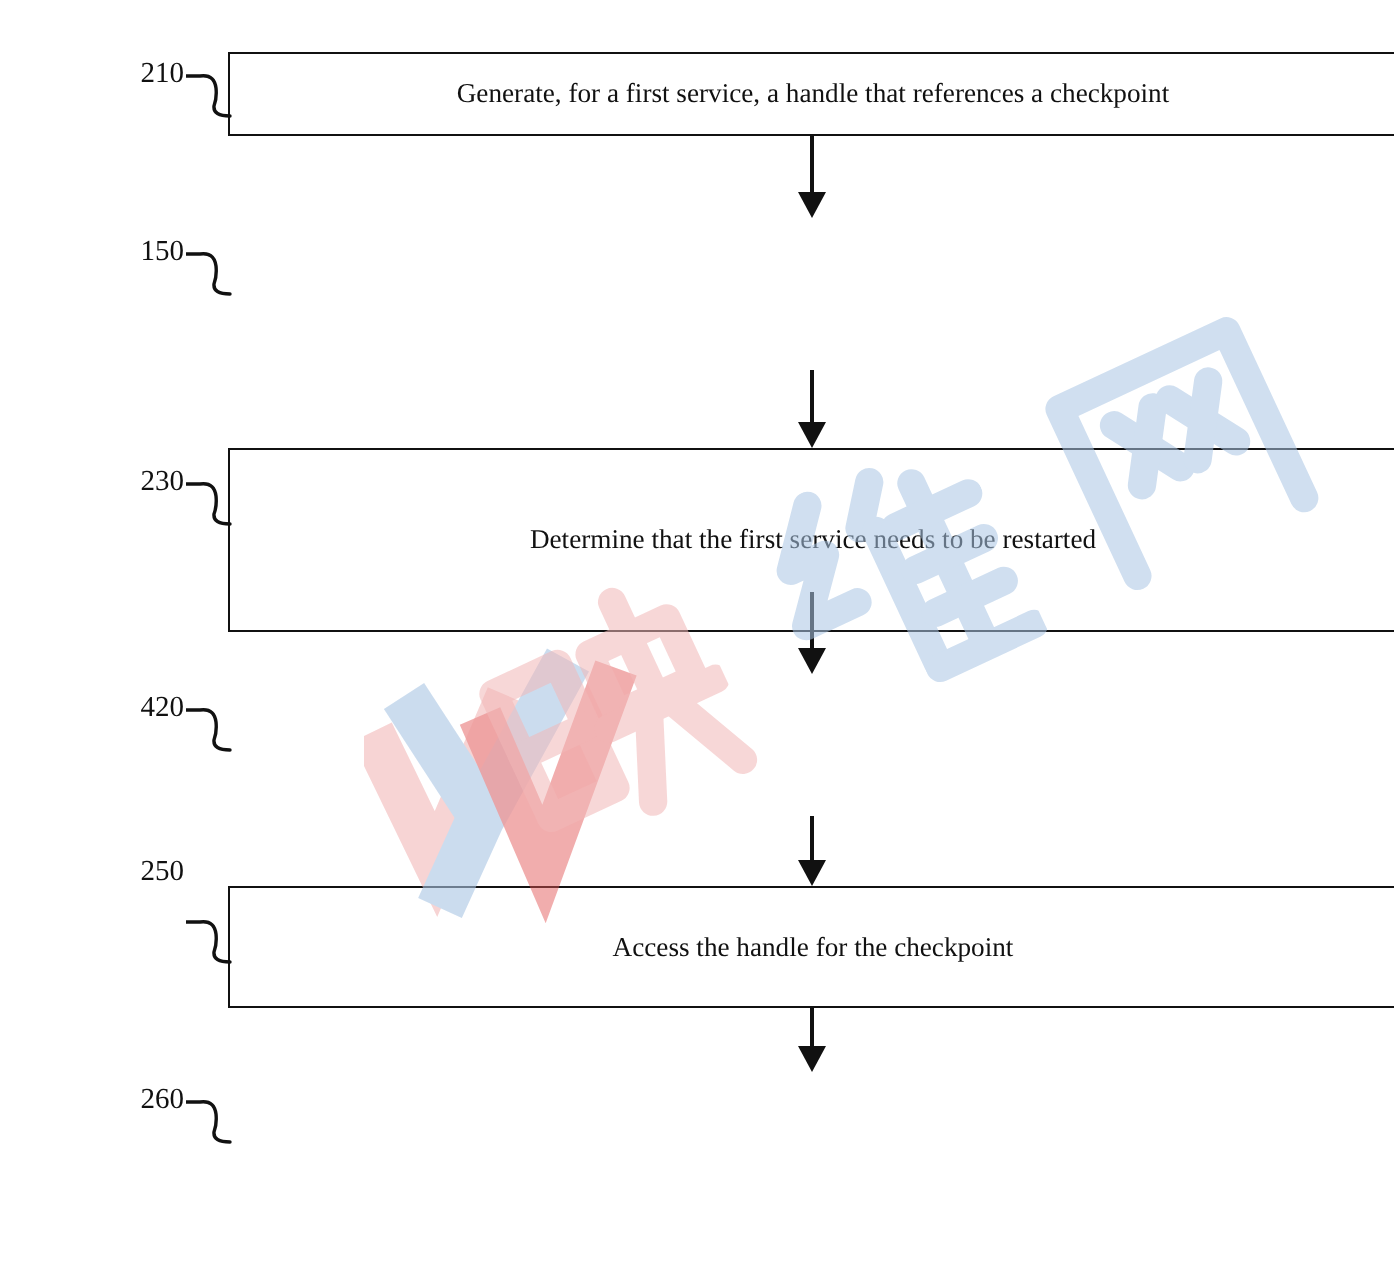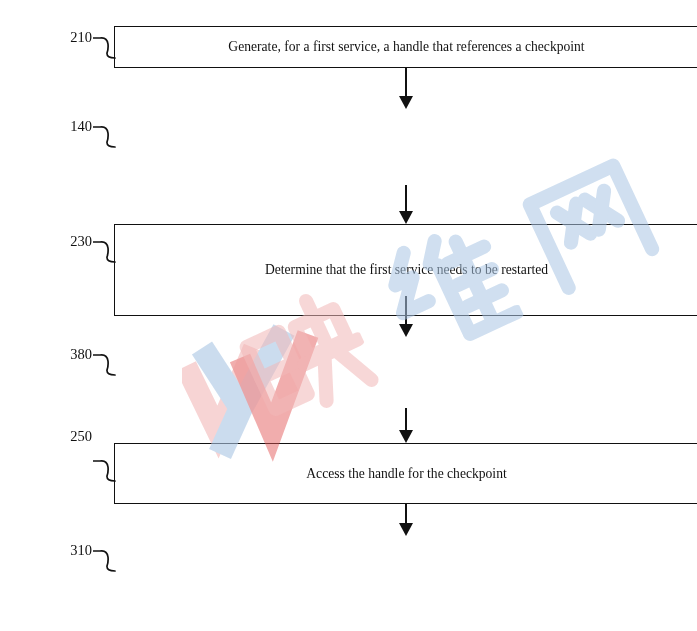--- a/index.html
+++ b/index.html
@@ -141,21 +141,21 @@
   </svg>
   <div class="box" style="top:26px;height:42px">
     <div class="box-text">Generate, for a first service, a handle that references a checkpoint</div>
   </div>
 
   <div class="arrow" style="top:68px;height:41px">
     <div class="shaft"></div>
     <div class="head"></div>
   </div>
 
-  <span class="step-label" style="top:118px">140</span>
+  <span class="step-label" style="top:118px">150</span>
   <svg class="connector" style="top:122px" viewBox="0 0 23 27" aria-hidden="true">
     <path d="M0,5 L7,5 Q14,4 15,11 Q15.5,16 14,20 Q13.5,25 22,25"></path>
   </svg>
 
   <div class="arrow" style="top:185px;height:39px">
     <div class="shaft"></div>
     <div class="head"></div>
   </div>
 
   <span class="step-label" style="top:233px">230</span>
@@ -164,21 +164,21 @@
   </svg>
   <div class="box" style="top:224px;height:92px">
     <div class="box-text">Determine that the first service needs to be restarted</div>
   </div>
 
   <div class="arrow" style="top:296px;height:41px">
     <div class="shaft"></div>
     <div class="head"></div>
   </div>
 
-  <span class="step-label" style="top:346px">380</span>
+  <span class="step-label" style="top:346px">420</span>
   <svg class="connector" style="top:350px" viewBox="0 0 23 27" aria-hidden="true">
     <path d="M0,5 L7,5 Q14,4 15,11 Q15.5,16 14,20 Q13.5,25 22,25"></path>
   </svg>
 
   <div class="arrow" style="top:408px;height:35px">
     <div class="shaft"></div>
     <div class="head"></div>
   </div>
 
   <span class="step-label" style="top:428px">250</span>
@@ -187,21 +187,21 @@
   </svg>
   <div class="box" style="top:443px;height:61px">
     <div class="box-text">Access the handle for the checkpoint</div>
   </div>
 
   <div class="arrow" style="top:504px;height:32px">
     <div class="shaft"></div>
     <div class="head"></div>
   </div>
 
-  <span class="step-label" style="top:542px">310</span>
+  <span class="step-label" style="top:542px">260</span>
   <svg class="connector" style="top:546px" viewBox="0 0 23 27" aria-hidden="true">
     <path d="M0,5 L7,5 Q14,4 15,11 Q15.5,16 14,20 Q13.5,25 22,25"></path>
   </svg>
 
   <div id="watermark">
     <span class="sr-only">映维网</span>
     <span class="sr-only">YV</span>
 
     <svg class="wm-logo" viewBox="0 0 142 148" aria-hidden="true">
       <polyline class="pale-v" points="4,48 36,114 72,30"></polyline>

